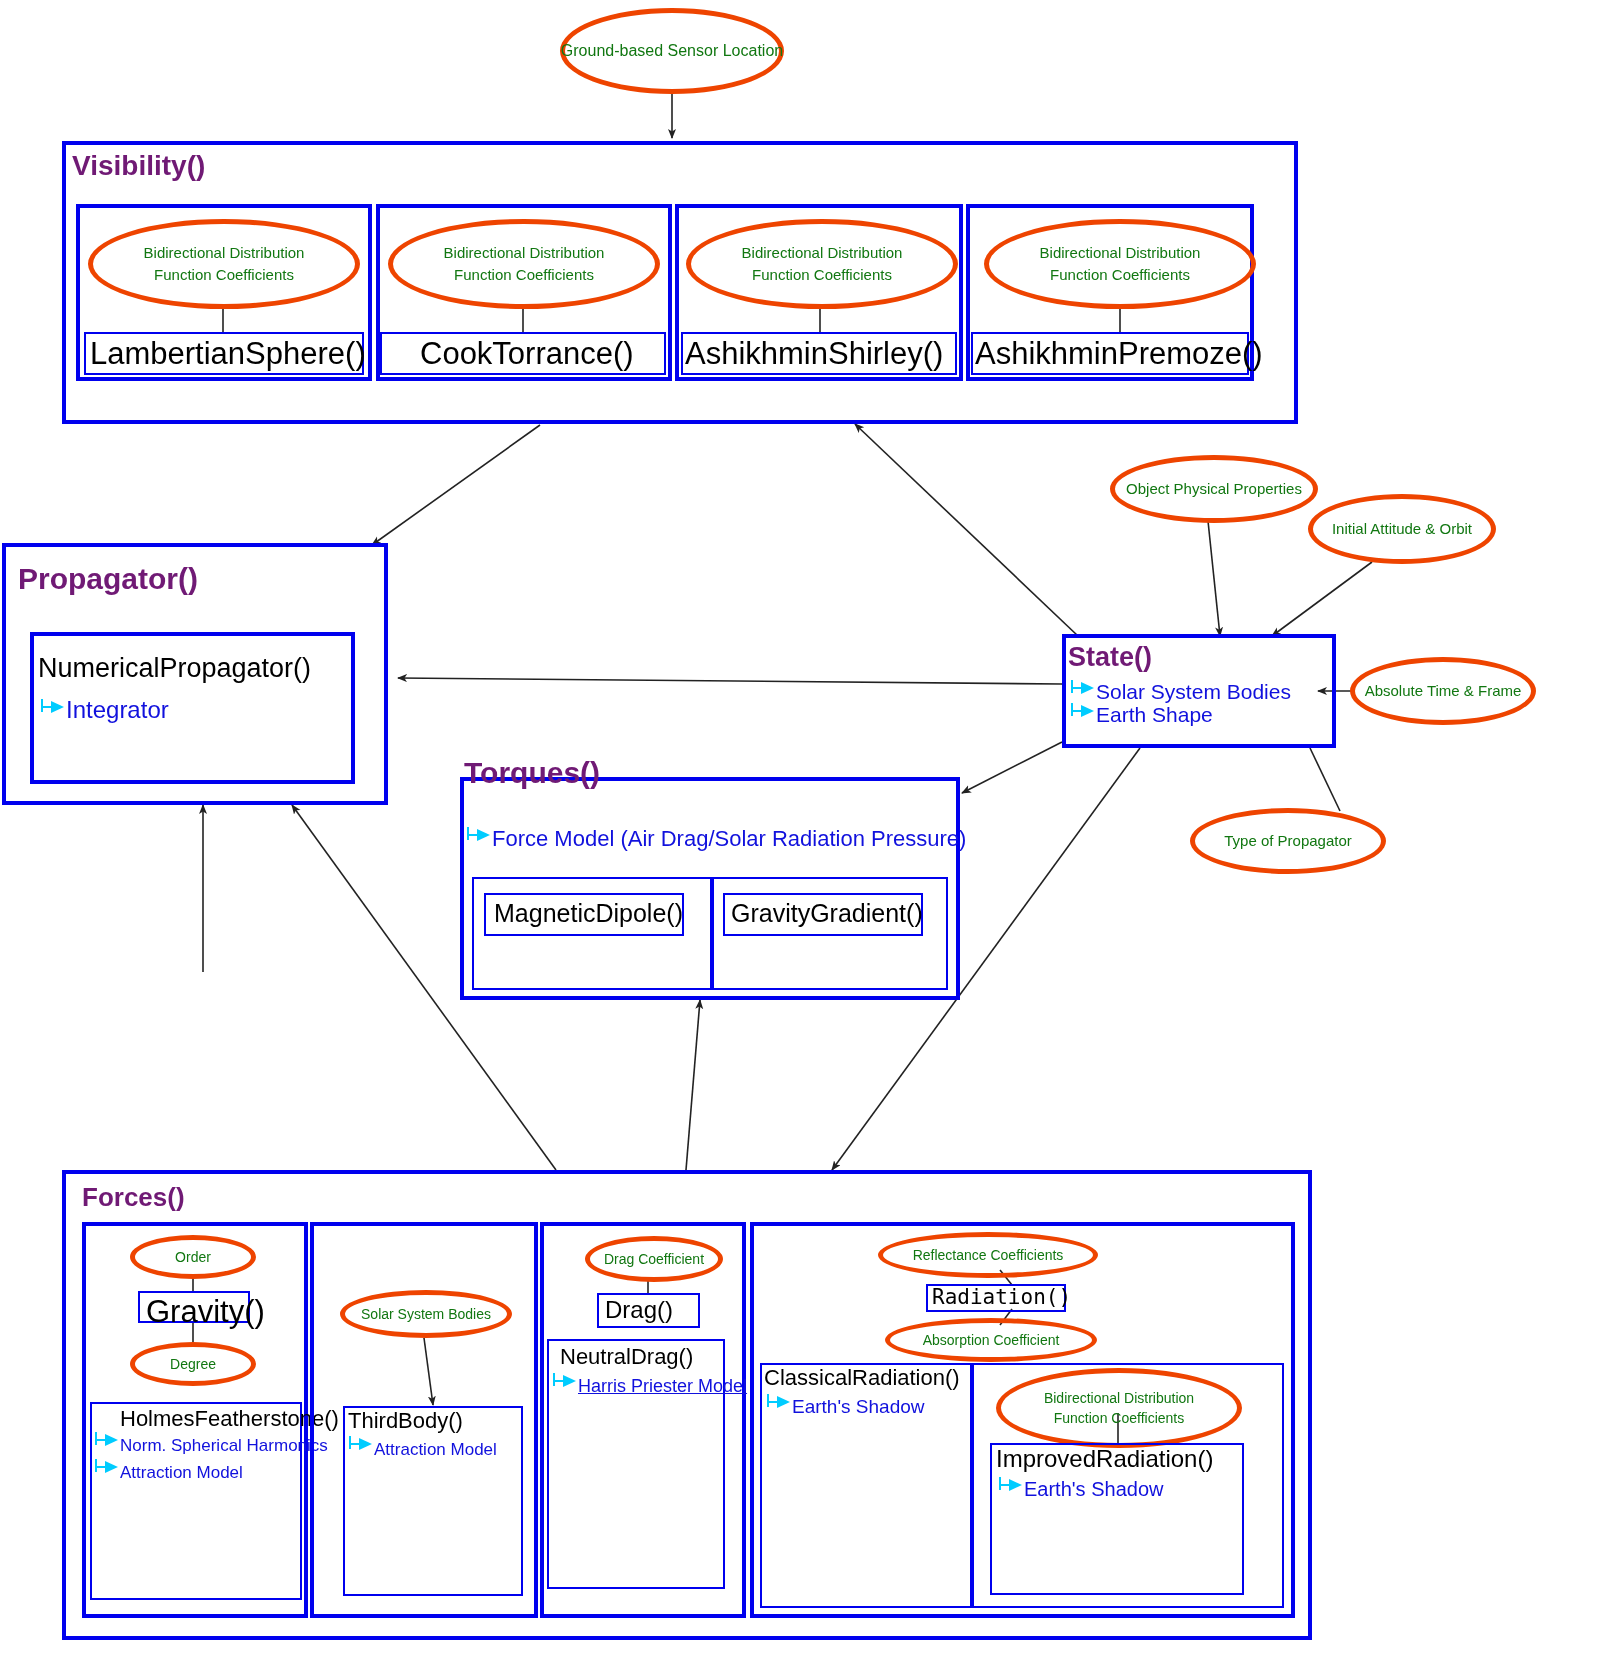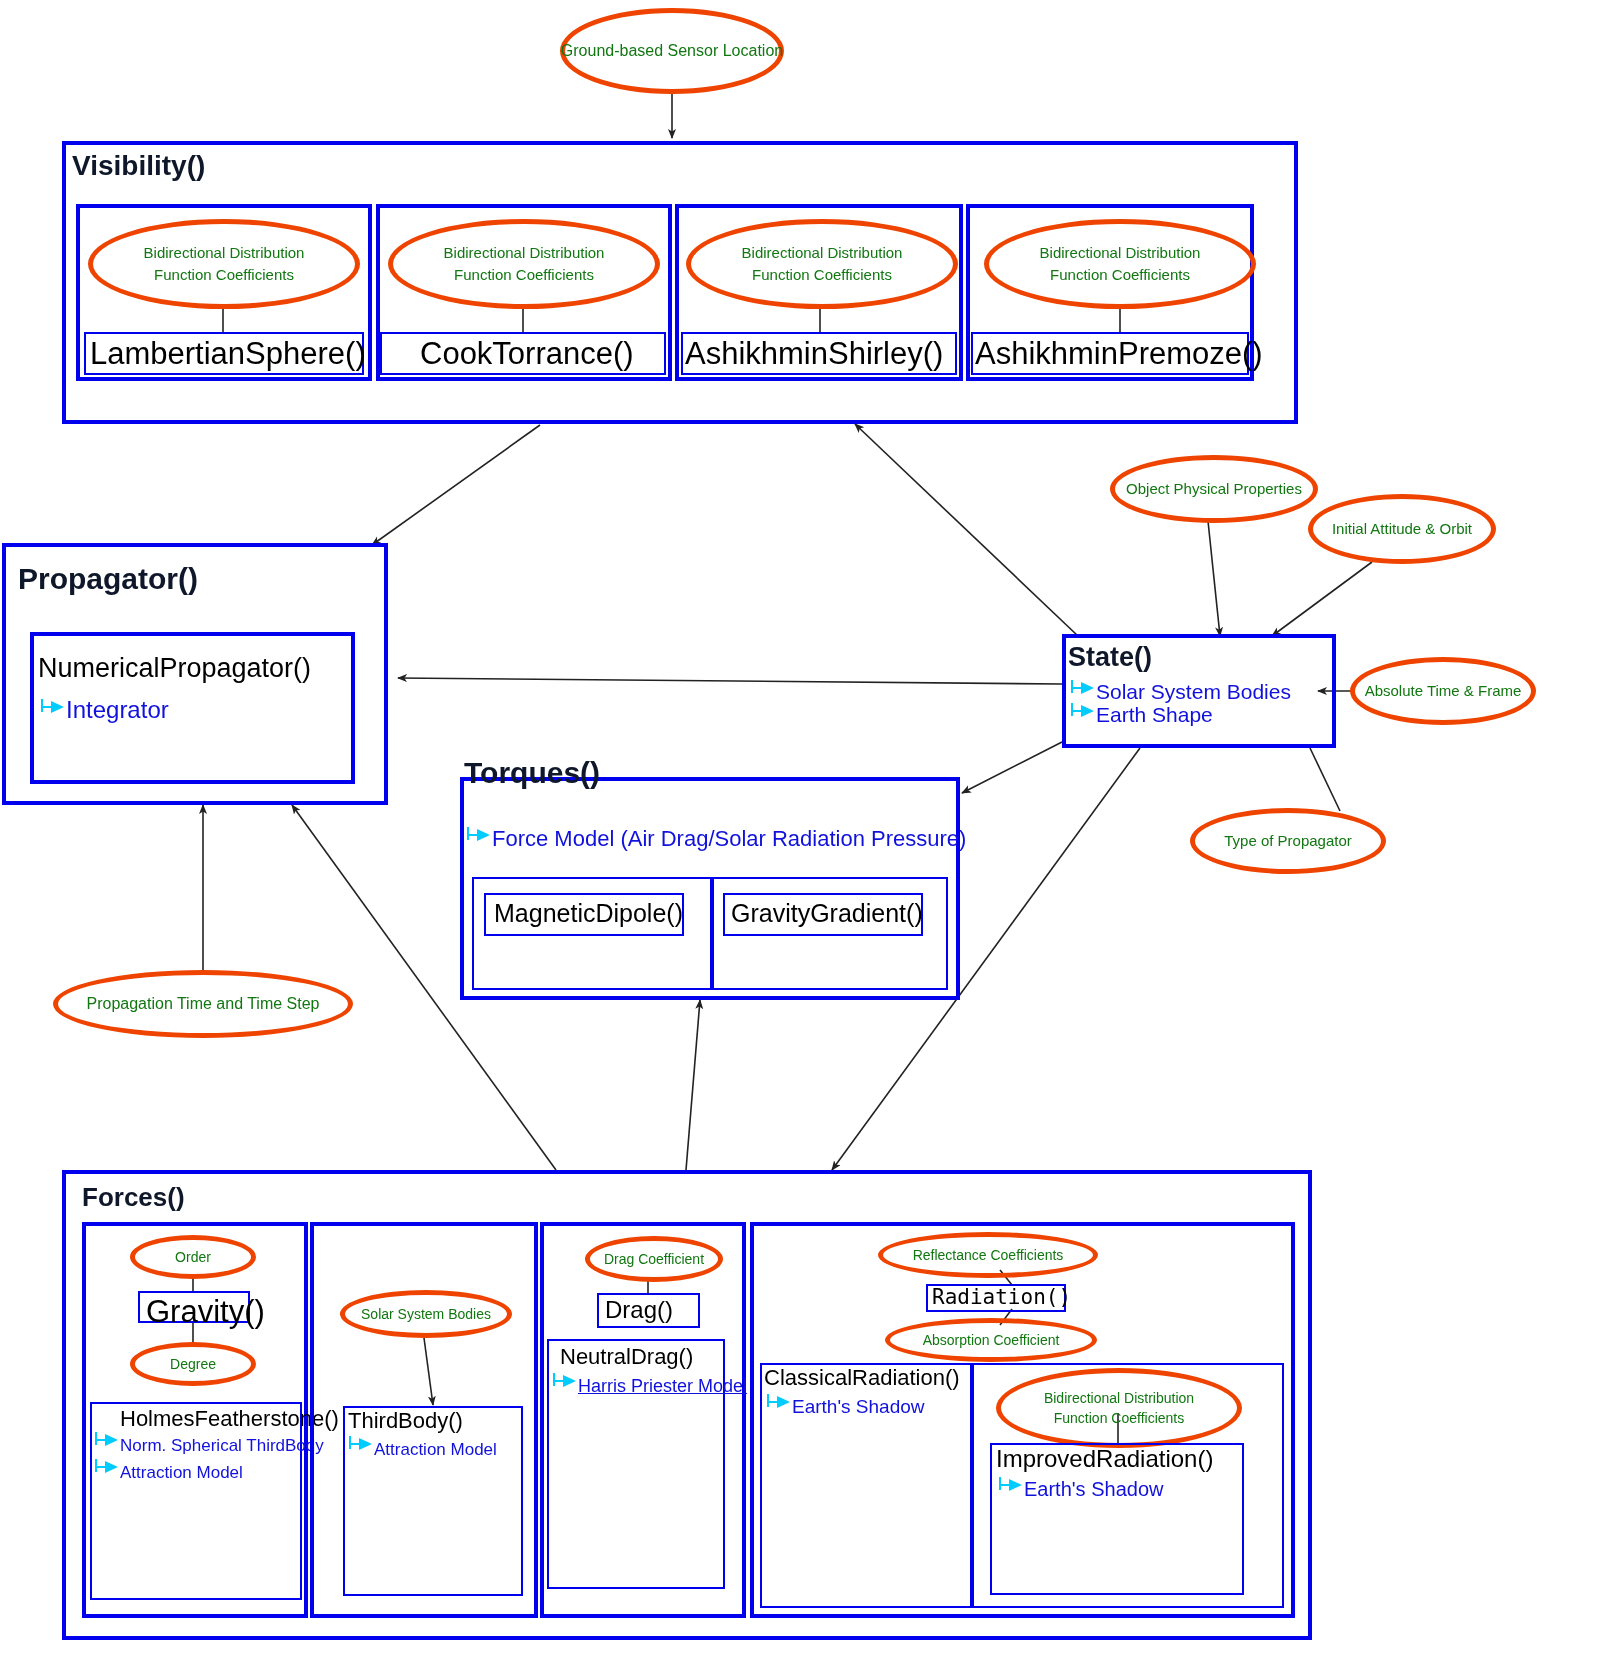--- a/index.html
+++ b/index.html
@@ -5,21 +5,21 @@
   html,body{margin:0;padding:0;background:#ffffff;}
   body{width:1617px;height:1655px;position:relative;overflow:hidden;
        font-family:"Liberation Sans", sans-serif;}
   #stage{position:absolute;left:0;top:0;width:1617px;height:1655px;}
   svg.edges{position:absolute;left:0;top:0;width:1617px;height:1655px;pointer-events:none;}
 
   .box{position:absolute;border:3px solid #0000ee;background:transparent;box-sizing:border-box;}
   .box.thin{border-width:2px;}
   .box.thick{border-width:4px;}
 
-  .title{position:absolute;color:#0f172a;font-weight:bold;white-space:nowrap;}
+  .title{position:absolute;color:#701a75;font-weight:bold;white-space:nowrap;}
   .plain{position:absolute;color:#000;white-space:nowrap;}
 
   .sub{position:absolute;color:#1111dd;white-space:nowrap;font-family:"Liberation Sans",sans-serif;}
   .sub .hook{display:inline-block;width:26px;height:14px;position:relative;vertical-align:-1px;}
   .sub .hook:before{content:"";position:absolute;left:1px;top:-6px;width:2px;height:13px;background:#00ccff;}
   .sub .hook:after{content:"";position:absolute;left:1px;top:1px;width:12px;height:2px;background:#00ccff;}
   .sub .hook i{position:absolute;left:11px;top:-4px;width:0;height:0;
      border-left:13px solid #00ccff;border-top:6px solid transparent;border-bottom:6px solid transparent;}
 
   .ell{position:absolute;border:5px solid #ee4400;border-radius:50%;
@@ -122,23 +122,20 @@
   <div class="plain" style="left:975px;top:336px;font-size:31px;">AshikhminPremoze()</div>
 
   <div class="box thick" style="left:2px;top:543px;width:386px;height:262px;"></div>
   <div class="title" style="left:18px;top:562px;font-size:30px;">Propagator()</div>
   <div class="box thick" style="left:30px;top:632px;width:325px;height:152px;"></div>
   <div class="plain" style="left:38px;top:653px;font-size:27px;">NumericalPropagator()</div>
   <div class="sub" style="left:40px;top:696px;font-size:24px;">
     <span class="hook"><i></i></span><span>Integrator</span>
   </div>
 
-  <div class="ell" style="left:53px;top:970px;width:300px;height:68px;font-size:16px;">
-    <span>Propagation Time and Time Step</span>
-  </div>
 
   <div class="box thick" style="left:1062px;top:634px;width:274px;height:114px;"></div>
   <div class="title" style="left:1068px;top:642px;font-size:27px;">State()</div>
   <div class="sub" style="left:1070px;top:680px;font-size:21px;">
     <span class="hook"><i></i></span><span>Solar System Bodies</span>
   </div>
   <div class="sub" style="left:1070px;top:703px;font-size:21px;">
     <span class="hook"><i></i></span><span>Earth Shape</span>
   </div>
 
@@ -175,21 +172,21 @@
     <span>Order</span>
   </div>
   <div class="box thin" style="left:138px;top:1291px;width:112px;height:32px;"></div>
   <div class="plain" style="left:146px;top:1294px;font-size:31px;">Gravity()</div>
   <div class="ell" style="left:130px;top:1342px;width:126px;height:44px;font-size:14px;">
     <span>Degree</span>
   </div>
   <div class="box thin" style="left:90px;top:1402px;width:212px;height:198px;"></div>
   <div class="plain" style="left:94px;top:1406px;font-size:22px;margin-left:26px;">HolmesFeatherstone()</div>
   <div class="sub" style="left:94px;top:1436px;font-size:17px;">
-    <span class="hook"><i></i></span><span>Norm. Spherical ThirdBody</span>
+    <span class="hook"><i></i></span><span>Norm. Spherical Harmonics</span>
   </div>
   <div class="sub" style="left:94px;top:1463px;font-size:17px;">
     <span class="hook"><i></i></span><span>Attraction Model</span>
   </div>
 
   <div class="box thick" style="left:310px;top:1222px;width:228px;height:396px;"></div>
   <div class="ell" style="left:340px;top:1290px;width:172px;height:48px;font-size:14px;">
     <span>Solar System Bodies</span>
   </div>
   <div class="box thin" style="left:343px;top:1406px;width:180px;height:190px;"></div>

